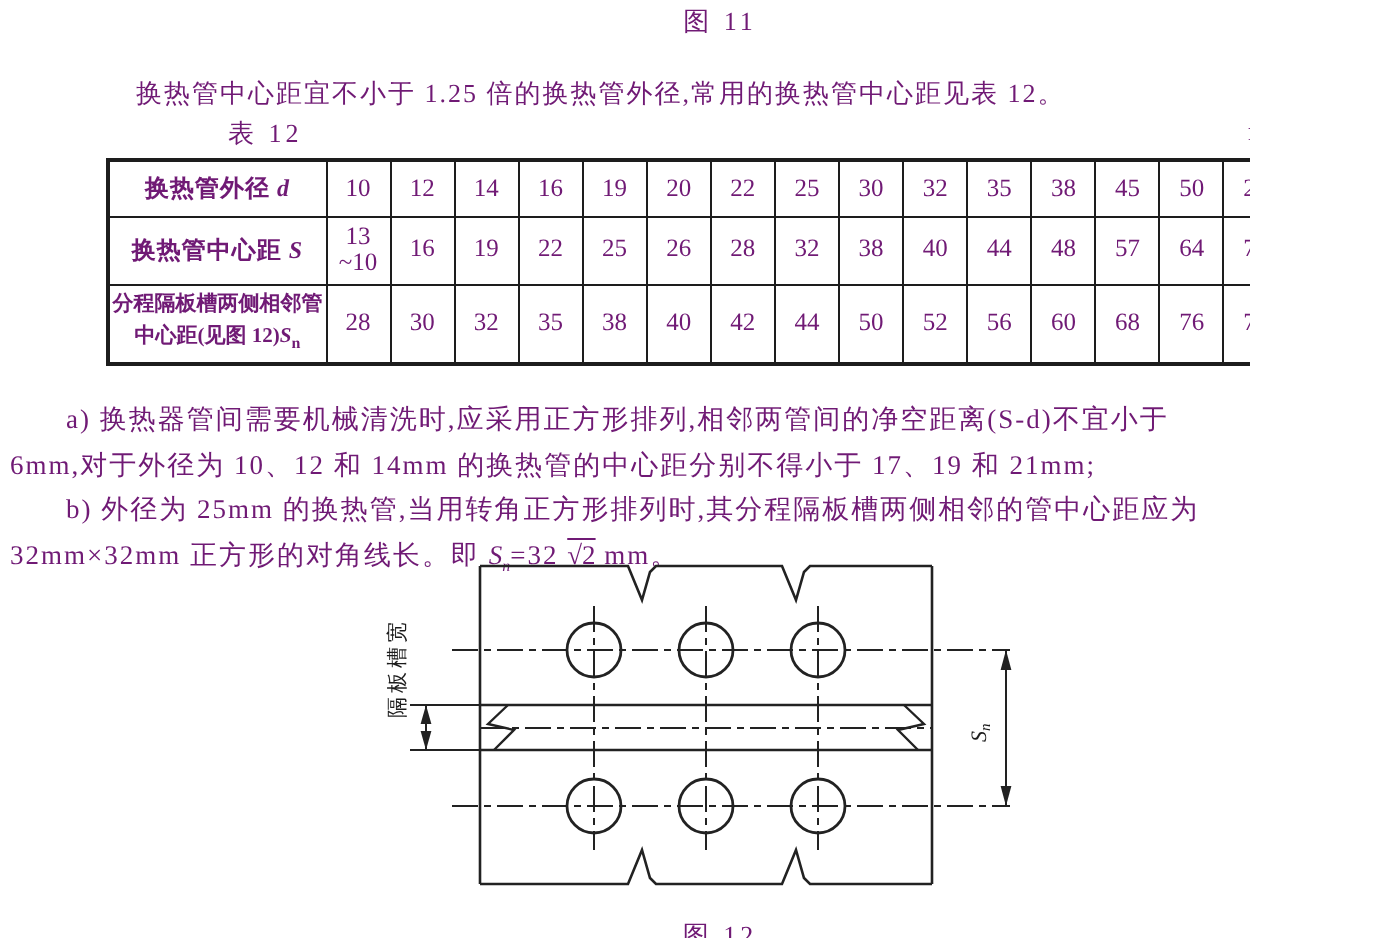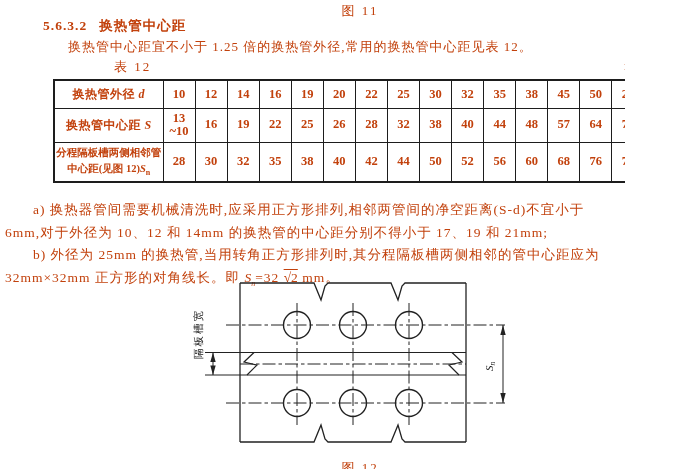--- a/index.html
+++ b/index.html
@@ -1,19 +1,19 @@
 <!DOCTYPE html>
 <html><head>
 <meta charset="utf-8">
 <style>
   html,body{margin:0;padding:0;background:#ffffff;}
   .page{
     position:relative;width:625px;height:469px;background:#fff;
     font-family:"Liberation Serif","DejaVu Serif",serif;
-    color:#c2410c;overflow:hidden;
+    color:#701a75;overflow:hidden;
   }
   .abs{position:absolute;}
   .fig-caption{font-size:13px;letter-spacing:2px;text-align:center;}
   #fig11-caption{left:100px;top:2px;width:520px;}
   #section-heading{left:43px;top:17px;font-size:13.5px;font-weight:bold;letter-spacing:1px;}
   #section-heading .gap{display:inline-block;width:12px;}
   #intro-paragraph{left:68px;top:38px;font-size:13px;letter-spacing:1px;}
   #table-caption{left:114px;top:58px;width:520px;text-align:left;font-size:13px;letter-spacing:2px;}
   #unit-label{left:624px;top:58px;font-size:13px;}
 
@@ -21,21 +21,21 @@
   #pitch-table{
     position:absolute;left:53px;top:79px;width:624px;
     border-collapse:collapse;table-layout:fixed;
     border:2px solid #1d1d1d;
   }
   #pitch-table th,#pitch-table td{
     border:1px solid #1d1d1d;text-align:center;vertical-align:middle;
     padding:0 1px;overflow:hidden;
   }
   #pitch-table th{font-size:12px;font-weight:600;letter-spacing:0.5px;}
-  #pitch-table td{font-size:12.5px;font-weight:700;white-space:pre-line;line-height:1.05;text-align:center;}
+  #pitch-table td{font-size:12.5px;font-weight:400;white-space:pre-line;line-height:1.05;text-align:center;}
   #pitch-table tr:nth-child(1){height:28px;}
   #pitch-table tr:nth-child(2){height:34px;}
   #pitch-table tr:nth-child(3){height:40px;}
   #pitch-table tr:nth-child(3) th{font-size:10.5px;line-height:1.5;letter-spacing:0;}
   #pitch-table .sym{font-style:italic;font-family:"Liberation Serif",serif;}
   #pitch-table sub{font-size:8px;}
 
   
   .note{
     left:5px;width:682px;font-size:13.5px;line-height:23px;
@@ -51,23 +51,20 @@
   #figure-svg{left:180px;top:278px;}
   #fig12-caption{left:100px;top:447px;width:520px;margin-top:12px;}
 </style>
 </head>
 <body>
 
 <div class="page">
 
   <div class="abs fig-caption" id="fig11-caption">图 11</div>
 
-  <div class="abs" id="section-heading">
-    <span>5.6.3.2</span><span class="gap"></span><span>换热管中心距</span>
-  </div>
 
   <div class="abs" id="intro-paragraph">换热管中心距宜不小于 1.25 倍的换热管外径,常用的换热管中心距见表 12。</div>
 
   <div class="abs" id="table-caption">表 12</div>
 
   <div class="abs" id="unit-label">mm</div>
 
   <table id="pitch-table">
     <colgroup id="pitch-cols">
         <col style="width: 109px;">

